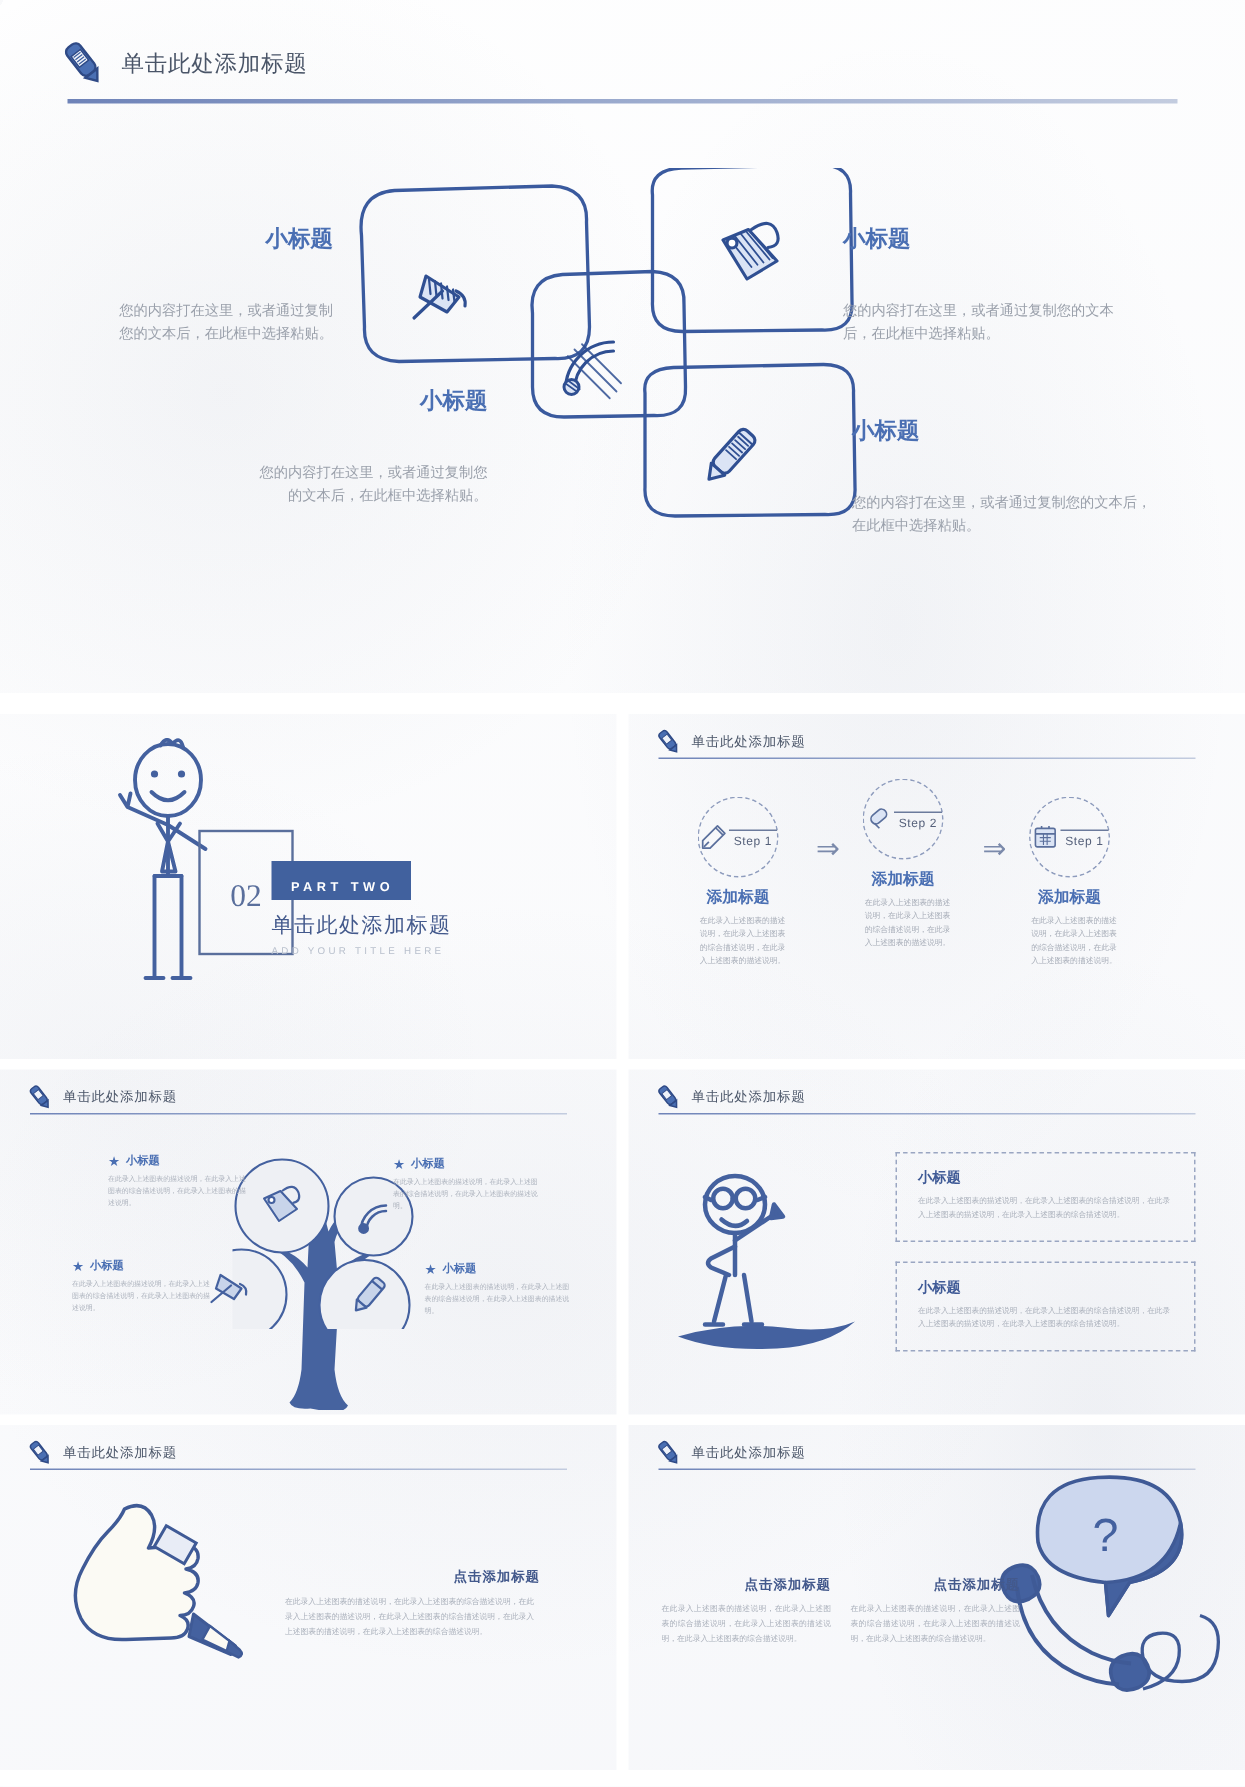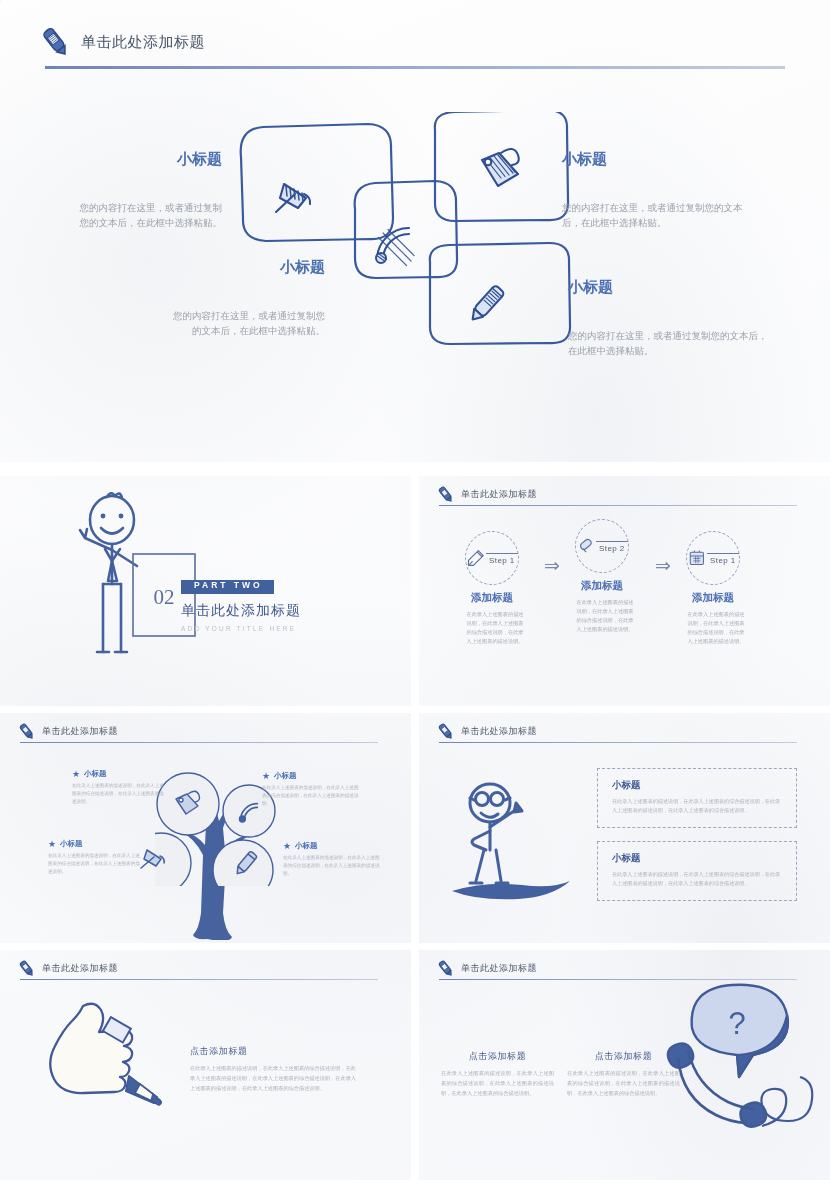--- a/index.html
+++ b/index.html
@@ -49,21 +49,21 @@
   .hero .t-h { font-size:15px; margin-bottom:9px; }
   .hero .t-b { font-size:9.5px; }
 
   
   .g { width:411px; height:230px; }
   .g .shead .ttl { font-size:9px; }
 
   .badge {
     display:inline-block; background:#41619e; color:#fff;
     font-size:8.5px; letter-spacing:3px; font-weight:bold;
-    padding:0 11px 4px 13px;
+    padding:12px 11px 4px 13px;
   }
   .part-title { color:#43598c; font-size:14px; letter-spacing:1px; margin-top:8px; }
   .part-sub { color:#b9c0cd; font-size:6.5px; letter-spacing:2.2px; margin-top:5px; }
 
   .stepcircle {
     width:54px; height:54px; border-radius:50%;
     border:1.4px dashed #8e9cbd; display:flex; flex-direction:row;
     align-items:center; justify-content:center;
   }
   .steplabel { font-size:8px; color:#55607a; letter-spacing:.4px; margin-top:2px;
@@ -73,21 +73,21 @@
   .step-b { color:#a7adb8; font-size:5.2px; line-height:1.75; text-align:center; width:60px; margin:5px auto 0;}
 
   .dashbox { position:absolute; border:1.3px dashed #9aa6c2; }
   .dash-h { color:#3f5a96; font-size:9.5px; font-weight:bold; }
   .dash-b { color:#aab0bb; font-size:5.1px; line-height:1.85; margin-top:5px; }
 
   .star { color:#4a6fb3; font-size:9px; }
   .leaf-h { color:#4a6fb3; font-size:7.5px; font-weight:bold; }
   .leaf-b { color:#aab0bb; font-size:4.6px; line-height:1.75; margin-top:3px; }
 
-  .blk-h { color:#43598c; font-size:9px; font-weight:normal; letter-spacing:.6px; }
+  .blk-h { color:#43598c; font-size:9px; font-weight:bold; letter-spacing:.6px;text-align:right; }
   .blk-b { color:#aab0bb; font-size:5.2px; line-height:1.9; margin-top:6px; }
 </style>
 </head>
 <body>
 
 <div class="page">
   <div class="paper"></div>
 
   <div class="slide hero">
     <div class="shead" style="left:38px; top:25px;">

